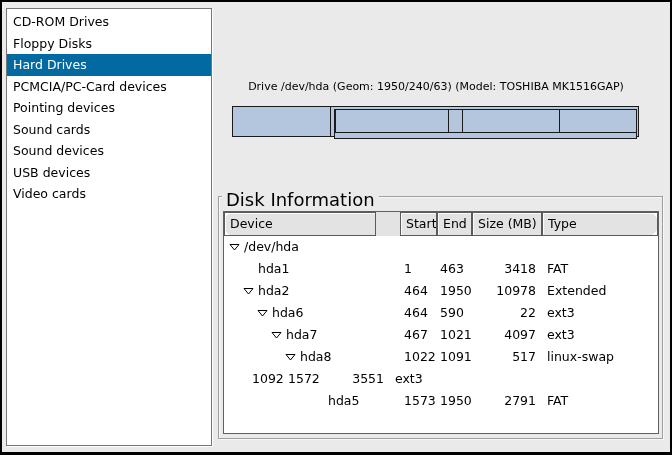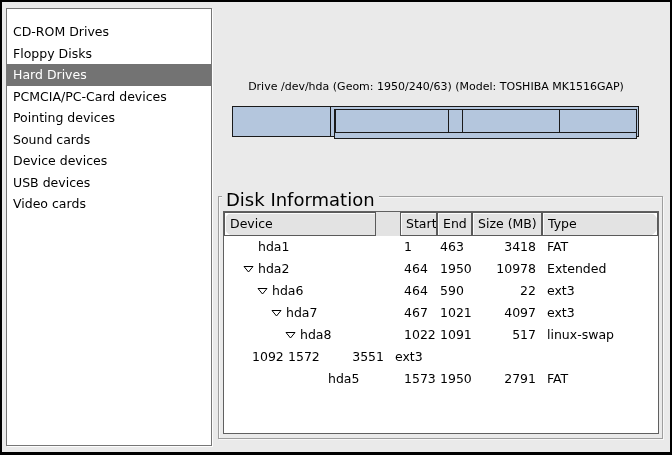--- a/index.html
+++ b/index.html
@@ -11,28 +11,28 @@
     background: #eaeaea;
     border: 2px solid #000; border-bottom-width: 3px;
     overflow: hidden;
   }
 
   
   .listbox {
     position: absolute; left: 4px; top: 6px; width: 206px; height: 438px;
     background: #fff; border: 1px solid #767676;
     box-shadow: 1px 1px 0 #fdfdfd;
-    padding-top: 12px; overflow: hidden;
+    padding-top: 2px; overflow: hidden;
   }
   .list-item {
     height: 21.5px; line-height: 21.5px;
     padding-left: 6px; font-size: 12.5px;
     white-space: nowrap; cursor: default;
   }
-  .list-item.selected { background: #737373; color: #fff; }
+  .list-item.selected { background: #0369a1; color: #fff; }
 
   
   .drive-title {
     position: absolute; left: 228px; top: 78px; width: 412px;
     font-size: 11px; text-align: center; white-space: nowrap;
   }
 
   
   .drive-bar {
     position: absolute; left: 230px; top: 104px; width: 407px; height: 31px;
@@ -101,21 +101,21 @@
 
 <div class="window">
 
   <div class="listbox">
       <div class="list-item">CD-ROM Drives</div>
       <div class="list-item">Floppy Disks</div>
       <div class="list-item selected">Hard Drives</div>
       <div class="list-item">PCMCIA/PC-Card devices</div>
       <div class="list-item">Pointing devices</div>
       <div class="list-item">Sound cards</div>
-      <div class="list-item">Device devices</div>
+      <div class="list-item">Sound devices</div>
       <div class="list-item">USB devices</div>
       <div class="list-item">Video cards</div>
     </div>
 
   <div class="drive-title">Drive /dev/hda (Geom: 1950/240/63) (Model: TOSHIBA MK1516GAP)</div>
 
   <div class="drive-bar">
     <div class="seg-primary" style="width: 24.3%;"></div>
     <div class="seg-extended" style="left: 25%;">
       <div class="seg-logicals">
@@ -134,20 +134,35 @@
       <div class="thead">
           <div class="th col-device">Device</div>
           <div class="th col-start">Start</div>
           <div class="th col-end">End</div>
           <div class="th col-size">Size (MB)</div>
           <div class="th col-type">Type</div>
         </div>
       <div class="tbody">
           <div class="tr">
             <div class="td col-device">
+              <span class="indent" style="width: 0px;"></span>
+              <span class="expander">
+                <svg width="11" height="8" viewBox="0 0 11 8">
+                  <polygon points="1,1.5 10,1.5 5.5,7" fill="#fff" stroke="#000" stroke-width="1"></polygon>
+                </svg>
+              </span>
+              <span>/dev/hda</span>
+            </div>
+            <div class="td col-start"></div>
+            <div class="td col-end"></div>
+            <div class="td col-size"></div>
+            <div class="td col-type"></div>
+          </div>
+          <div class="tr">
+            <div class="td col-device">
               <span class="indent" style="width: 14px;"></span>
               <span class="expander-spacer"></span>
               <span>hda1</span>
             </div>
             <div class="td col-start">1</div>
             <div class="td col-end">463</div>
             <div class="td col-size">3418</div>
             <div class="td col-type">FAT</div>
           </div>
           <div class="tr">

